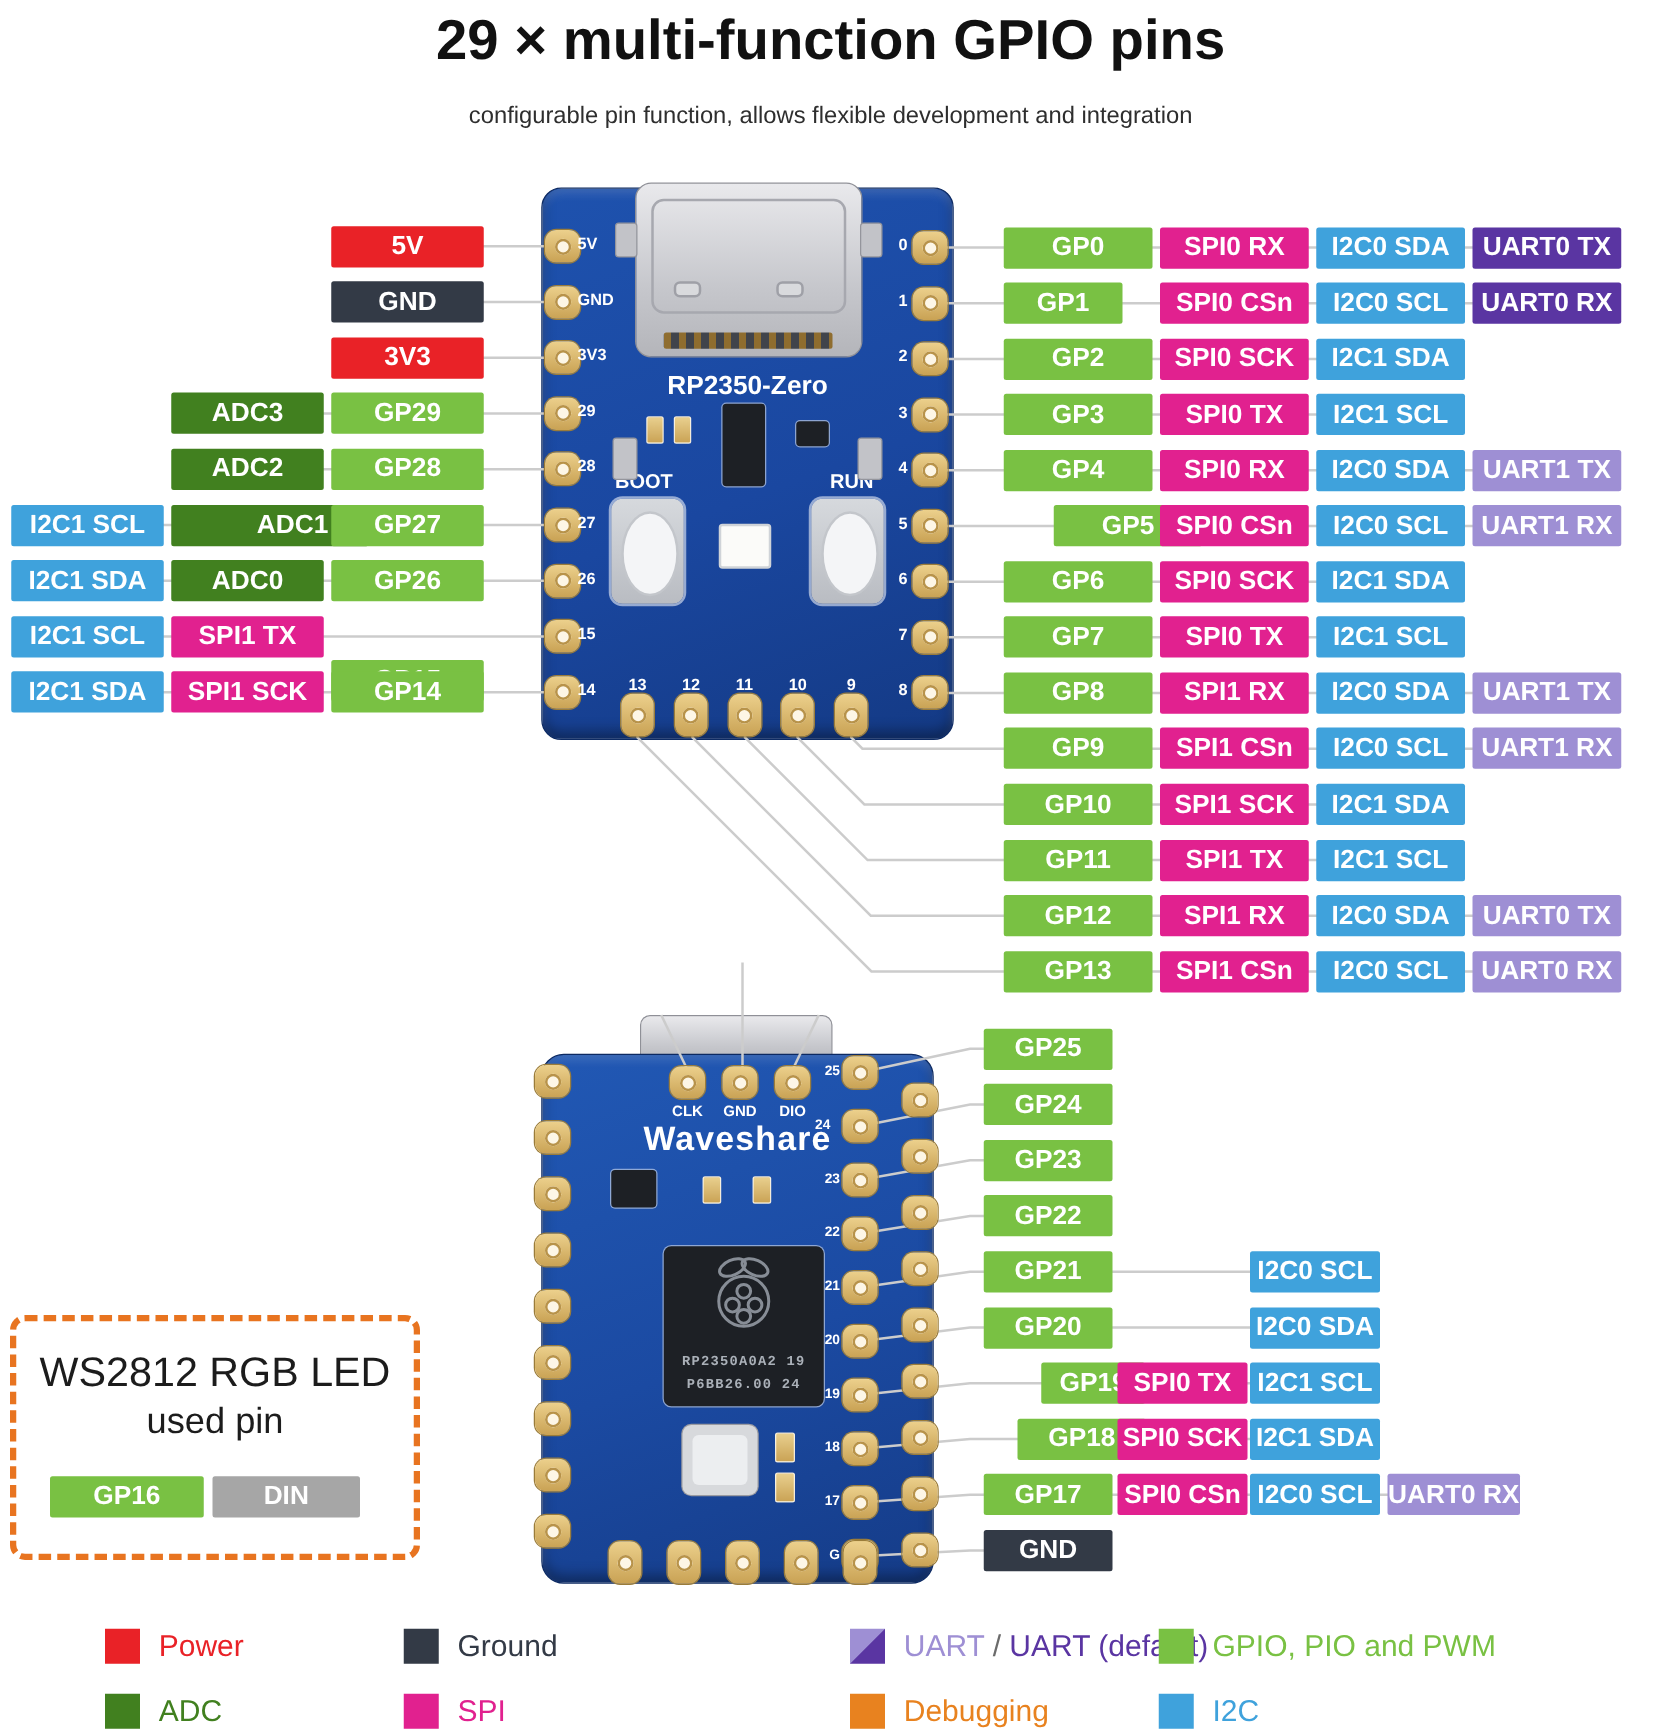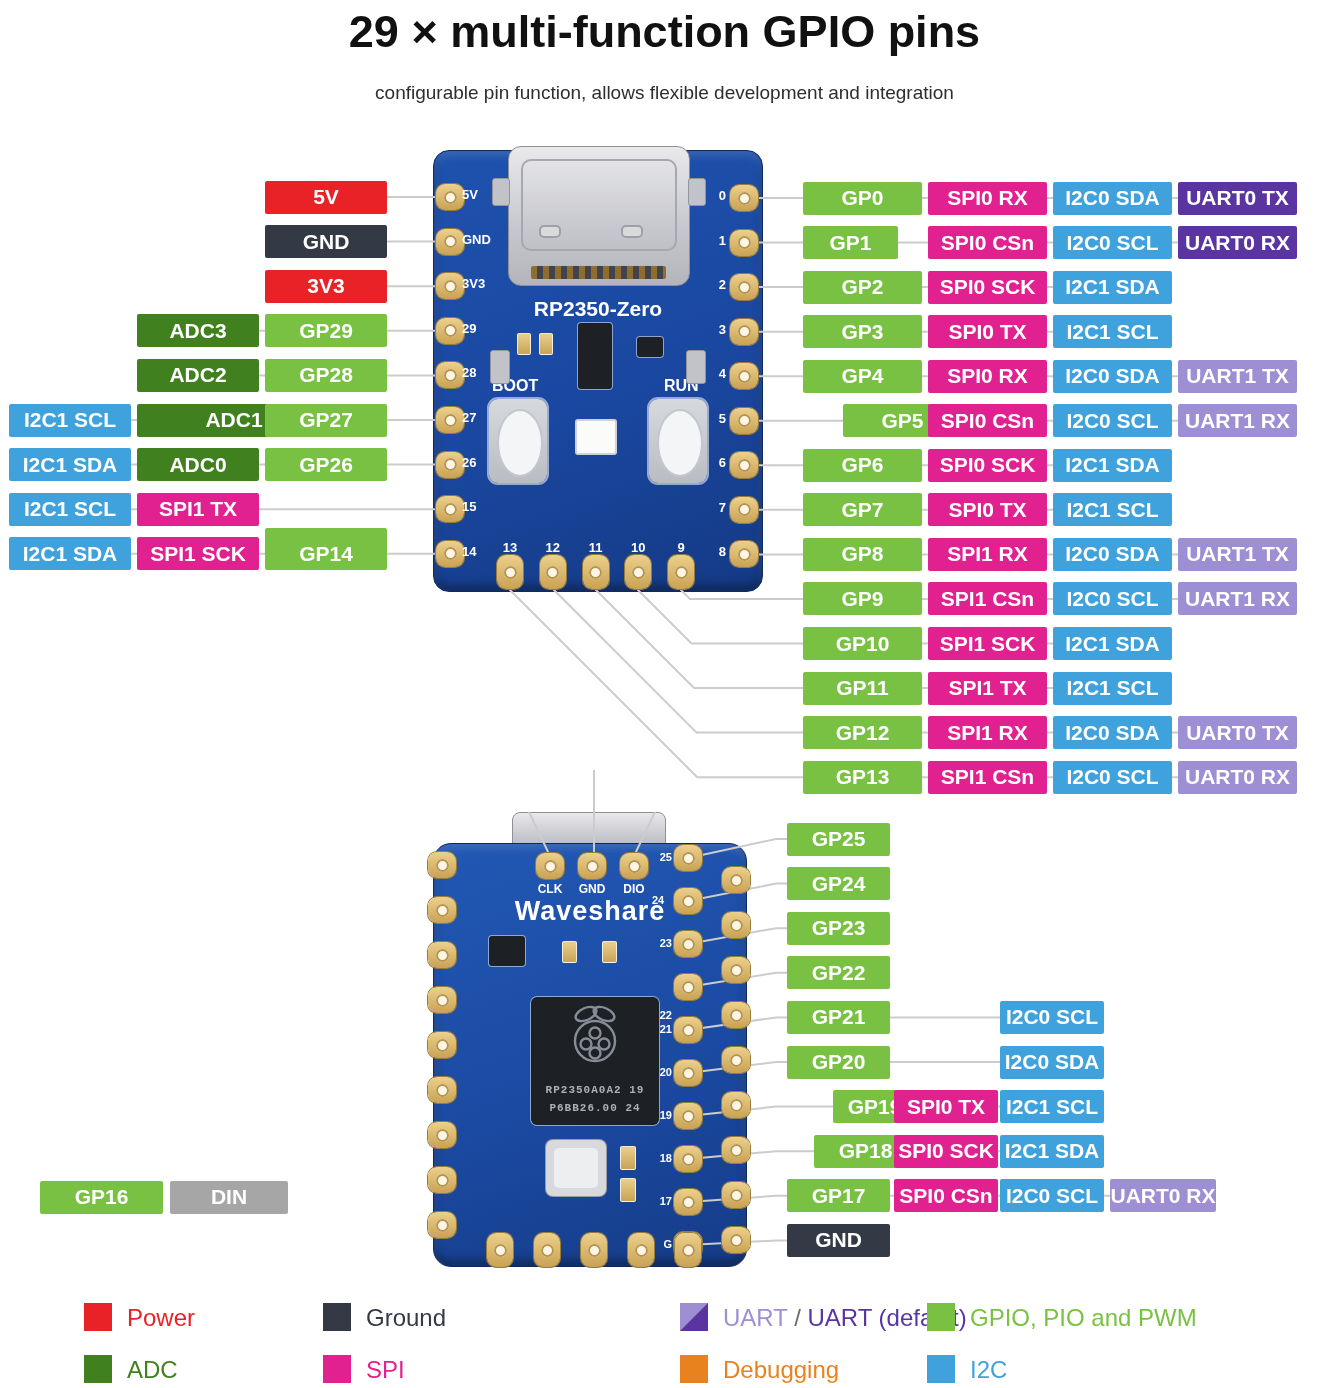--- a/index.html
+++ b/index.html
@@ -138,20 +138,24 @@
       <path d="M 688 1245 L 776 1240.4 H 880" fill="none" stroke="#cccccc" stroke-width="2"></path>
       <path d="M 594 770 V 858" fill="none" stroke="#cccccc" stroke-width="2"></path>
       <path d="M 529 812 L 550 856" fill="none" stroke="#cccccc" stroke-width="2"></path>
       <path d="M 655 812 L 634 856" fill="none" stroke="#cccccc" stroke-width="2"></path>
     </svg>
 
   <div class="chip" style="left:548px;top:739px;width:92px;height:31px;font-size:22px;">GND</div>
   <div class="chip" style="left:480px;top:780px;width:98px;height:31px;font-size:22px;">SWCLK</div>
   <div class="chip" style="left:607px;top:780px;width:96px;height:31px;font-size:22px;">SWDIO</div>
 
+  <div id="ws-box">
+    <div class="ws-line" style="top:22px;font-size:33px;">WS2812 RGB LED</div>
+    <div class="ws-line" style="top:64px;font-size:29px;">used pin</div>
+  </div>
 
   <div id="legend">
       <div class="legend-swatch" style="left: 84px; top: 1303px; background: rgb(233, 34, 39);"></div>
       <div class="legend-label" style="left: 127px; top: 1304px; color: rgb(233, 34, 39);">Power</div>
       <div class="legend-swatch" style="left: 323px; top: 1303px; background: rgb(51, 58, 70);"></div>
       <div class="legend-label" style="left: 366px; top: 1304px; color: rgb(51, 58, 70);">Ground</div>
       <div class="legend-swatch" style="left: 680px; top: 1303px; background: linear-gradient(135deg, rgb(158, 143, 212) 0px, rgb(158, 143, 212) 49%, rgb(90, 53, 162) 51%, rgb(90, 53, 162) 100%);"></div>
       <div class="legend-label" style="left: 723px; top: 1304px;"><span style="color: rgb(158, 143, 212);">UART</span><span style="color: rgb(107, 107, 107);"> / </span><span style="color: rgb(90, 53, 162);">UART (default)</span></div>
       <div class="legend-swatch" style="left: 927px; top: 1303px; background: rgb(121, 193, 67);"></div>
       <div class="legend-label" style="left: 970px; top: 1304px; color: rgb(121, 193, 67);">GPIO, PIO and PWM</div>
@@ -364,21 +368,21 @@
       <div class="hole"></div>
     </div>
     <div class="silk" style="left: 652px; top: 894px; font-size: 11px; width: 20px; text-align: left;">24</div>
     <div class="pad" style="left: 674px; top: 931px;">
       <div class="hole"></div>
     </div>
     <div class="silk" style="left: 652px; top: 937px; font-size: 11px; width: 20px; text-align: right;">23</div>
     <div class="pad" style="left: 674px; top: 974px;">
       <div class="hole"></div>
     </div>
-    <div class="silk" style="left: 652px; top: 980px; font-size: 11px; width: 20px; text-align: right; margin-top: 29px;">22</div>
+    <div class="silk" style="left: 652px; top: 980px; font-size: 11px; width: 20px; text-align: right;">22</div>
     <div class="pad" style="left: 674px; top: 1017px;">
       <div class="hole"></div>
     </div>
     <div class="silk" style="left: 652px; top: 1023px; font-size: 11px; width: 20px; text-align: right;">21</div>
     <div class="pad" style="left: 674px; top: 1060px;">
       <div class="hole"></div>
     </div>
     <div class="silk" style="left: 652px; top: 1066px; font-size: 11px; width: 20px; text-align: right;">20</div>
     <div class="pad" style="left: 674px; top: 1103px;">
       <div class="hole"></div>

